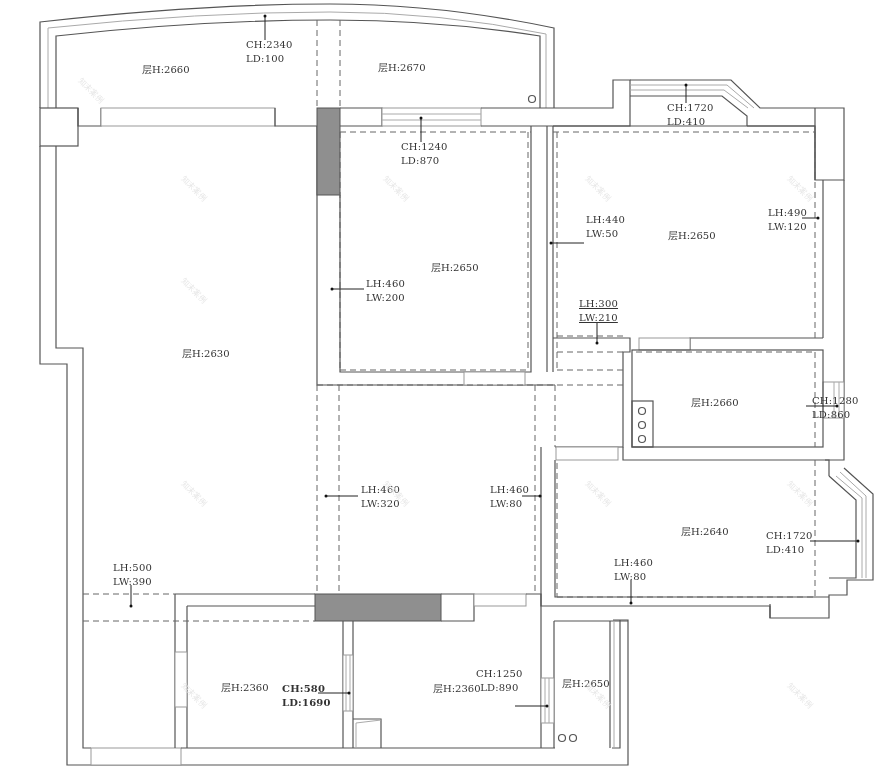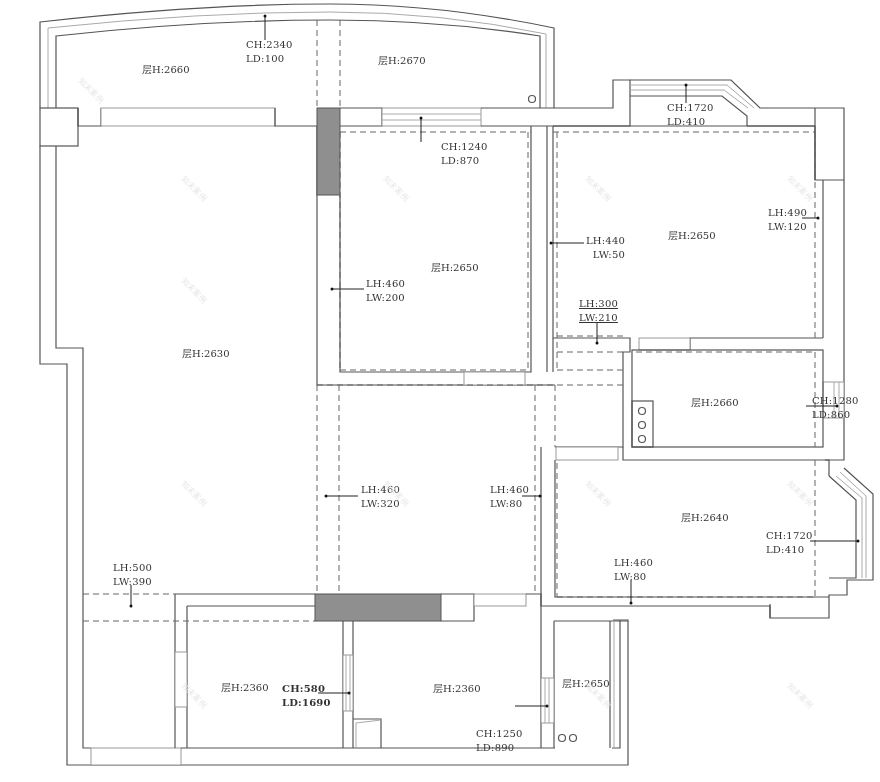--- a/index.html
+++ b/index.html
@@ -179,47 +179,47 @@
     <line class="leader" x1="131" y1="585" x2="131" y2="606"></line>
       <circle class="dot" cx="131" cy="606" r="1.5"></circle>
     <line class="leader" x1="318" y1="693" x2="349" y2="693"></line>
       <circle class="dot" cx="349" cy="693" r="1.5"></circle>
     <line class="leader" x1="515" y1="706" x2="547" y2="706"></line>
       <circle class="dot" cx="547" cy="706" r="1.5"></circle>
   </g>
 </svg>
 
 <div class="room" style="left:142px;top:63px;">层H:2660</div>
-<div class="room" style="left:378px;top:54px;">层H:2670</div>
+<div class="room" style="left:378px;top:61px;">层H:2670</div>
 <div class="room" style="left:182px;top:347px;">层H:2630</div>
 <div class="room" style="left:431px;top:261px;">层H:2650</div>
 <div class="room" style="left:668px;top:229px;">层H:2650</div>
 <div class="room" style="left:691px;top:396px;">层H:2660</div>
-<div class="room" style="left:681px;top:511px;">层H:2640</div>
+<div class="room" style="left:681px;top:525px;">层H:2640</div>
 <div class="room" style="left:221px;top:681px;">层H:2360</div>
 <div class="room" style="left:433px;top:682px;">层H:2360</div>
 <div class="room" style="left:562px;top:677px;">层H:2650</div>
 
 <div class="lbl" style="left:246px;top:38px;">
   <span class="l">CH:2340</span>
   <span class="l">LD:100</span>
 </div>
-<div class="lbl" style="left:401px;top:140px;margin-left:40px;">
+<div class="lbl" style="left:401px;top:140px;">
   <span class="l">CH:1240</span>
   <span class="l">LD:870</span>
 </div>
 <div class="lbl" style="left:667px;top:101px;">
   <span class="l">CH:1720</span>
   <span class="l">LD:410</span>
 </div>
 <div class="lbl" style="left:768px;top:206px;">
   <span class="l">LH:490</span>
   <span class="l">LW:120</span>
 </div>
-<div class="lbl" style="left:586px;top:234px;text-align:right;">
+<div class="lbl" style="left:586px;top:213px;">
   <span class="l">LH:440</span>
   <span class="l">LW:50</span>
 </div>
 <div class="lbl" style="left:366px;top:277px;">
   <span class="l">LH:460</span>
   <span class="l">LW:200</span>
 </div>
 <div class="lbl" style="left:579px;top:297px;text-decoration:underline;">
   <span class="l">LH:300</span>
   <span class="l">LW:210</span>
@@ -245,21 +245,21 @@
   <span class="l">LW:80</span>
 </div>
 <div class="lbl" style="left:113px;top:561px;">
   <span class="l">LH:500</span>
   <span class="l">LW:390</span>
 </div>
 <div class="lbl" style="left:282px;top:682px;font-weight:bold;">
   <span class="l">CH:580</span>
   <span class="l">LD:1690</span>
 </div>
-<div class="lbl" style="left:476px;top:727px;">
+<div class="lbl" style="left:476px;top:667px;text-align:center;">
   <span class="l">CH:1250</span>
   <span class="l">LD:890</span>
 </div>
 
 <div class="wm" style="left:75px;top:85px;">知末案例</div>
 <div class="wm" style="left:178px;top:183px;">知末案例</div>
 <div class="wm" style="left:380px;top:183px;">知末案例</div>
 <div class="wm" style="left:582px;top:183px;">知末案例</div>
 <div class="wm" style="left:784px;top:183px;">知末案例</div>
 <div class="wm" style="left:178px;top:285px;">知末案例</div>

